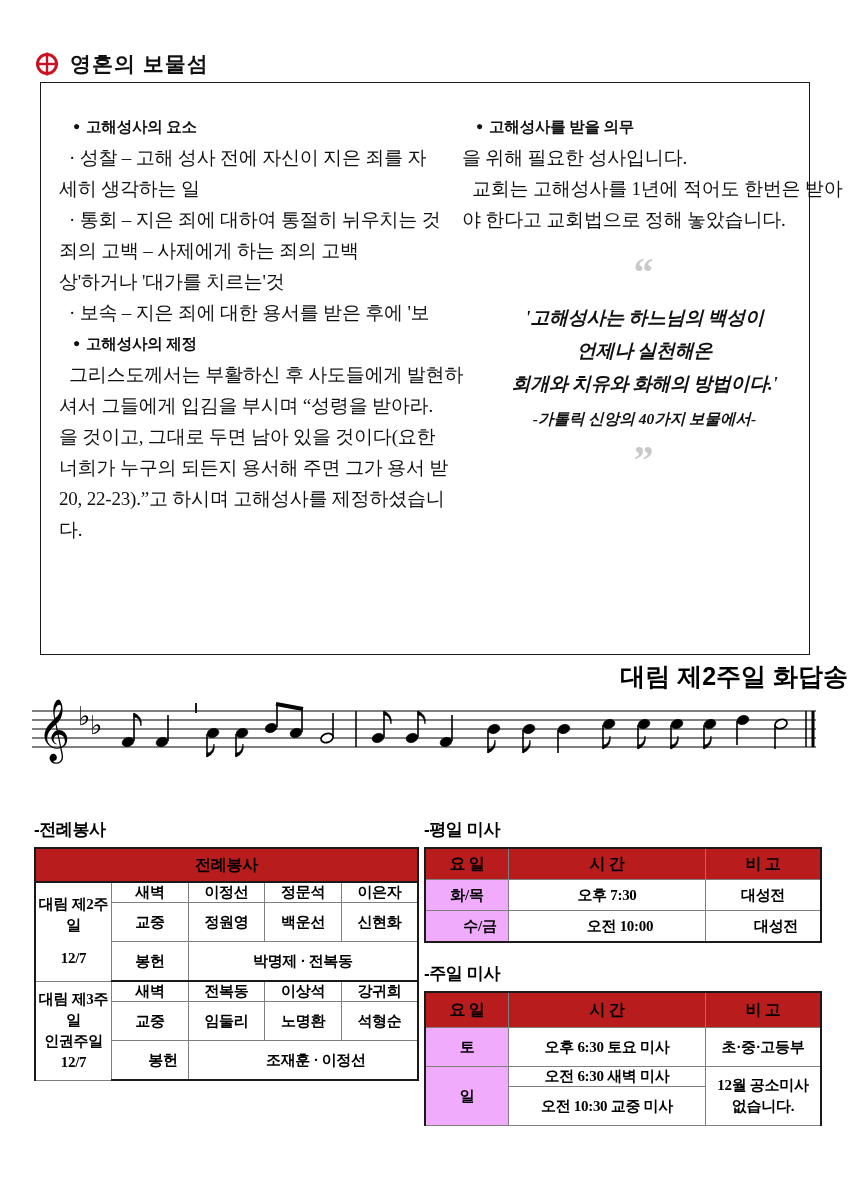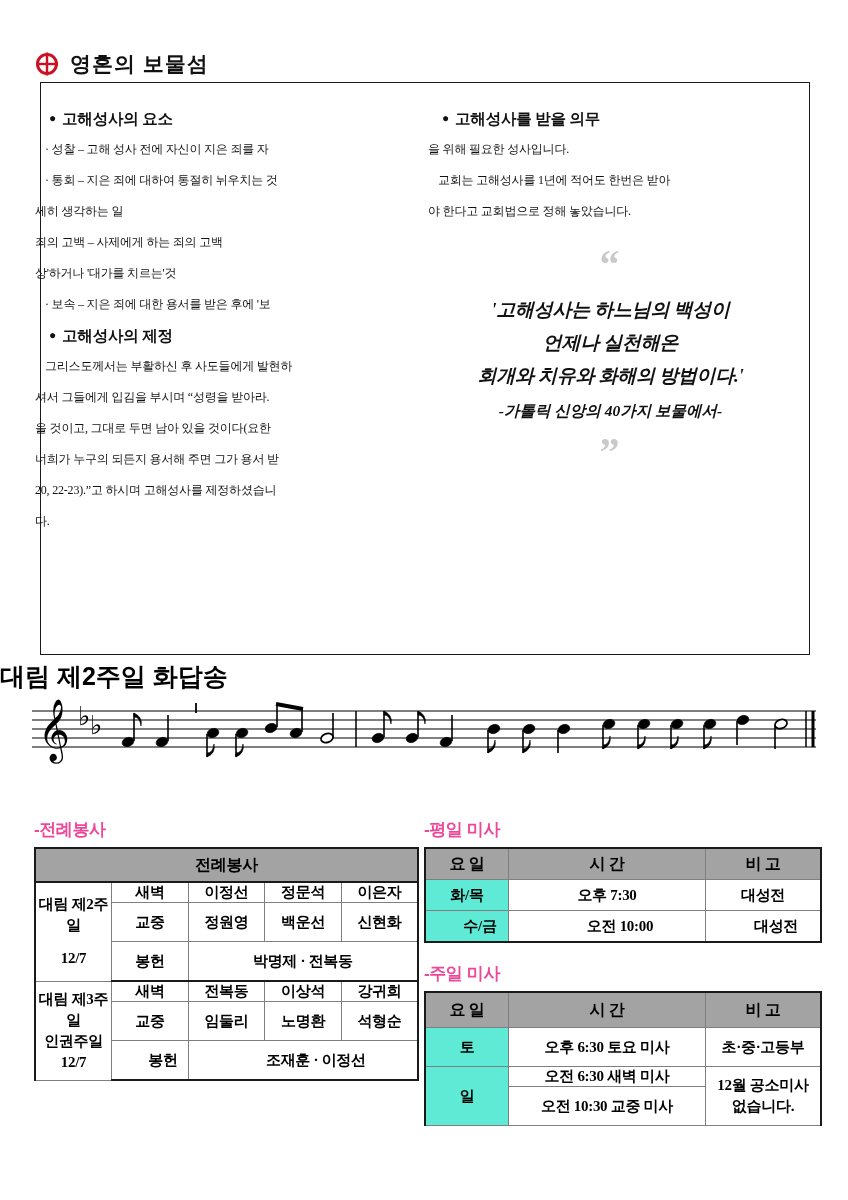--- a/index.html
+++ b/index.html
@@ -55,46 +55,45 @@
     text-align: center;
     font-family: "Liberation Sans", "DejaVu Sans", sans-serif;
     font-size: 25px;
     font-weight: bold;
     letter-spacing: 9px;
     margin-top: 18px;
     color: #000;
   }
   .article-cols {
     display: flex;
-    margin-top: 20px;
+    margin-top: 28px;
     padding: 0 16px 0 18px;
     box-sizing: border-box;
-    gap: 20px;
-    justify-content: flex-end;
+    gap: 30px;
   }
   .col {
     width: 365px;
     flex: 0 0 365px;
   }
   .col-right { padding-left: 8px; }
 
   .heading-line {
     font-size: 15.5px;
     font-weight: bold;
     line-height: 31px;
     padding-left: 14px;
     letter-spacing: -0.2px;
   }
   .heading-line .dot {
     font-size: 12px;
     vertical-align: 2px;
     margin-right: 6px;
   }
   .body-line {
-    font-size: 12px;
+    font-size: 19px;
     line-height: 31px;
     letter-spacing: -0.2px;
     white-space: nowrap;
   }
   .body-line.indent { padding-left: 10px; }
   .body-line.hang   { padding-left: 0px; }
 
   
   .quote-block {
     margin-top: 26px;
@@ -131,21 +130,21 @@
 
   
   .music-wrap {
     position: absolute;
     left: 0px;
     top: 660px;
     width: 848px;
     height: 145px;
   }
   .music-title {
-    text-align: left;
+    text-align: right;
     font-family: "Liberation Sans", "DejaVu Sans", sans-serif;
     font-size: 25px;
     font-weight: bold;
     letter-spacing: 0px;
     color: #000;
     margin-bottom: 2px;
   }
   .staff-svg { display: block; margin: 0 auto; }
   .lyrics {
     position: absolute;
@@ -158,48 +157,48 @@
     font-weight: bold;
     color: #000;
   }
   .lyric-syl { text-align: center; }
 
   
   .sec-label {
     font-family: "Liberation Sans", "DejaVu Sans", sans-serif;
     font-size: 17px;
     font-weight: bold;
-    color: #ec4899;
+    color: #000000;
     letter-spacing: -0.4px;
   }
   .tbl {
     border-collapse: collapse;
     table-layout: fixed;
     font-family: "Liberation Serif", "DejaVu Serif", serif;
     background: #fff;
   }
   .tbl td, .tbl th {
     border: 1px solid #7f7f7f;
     text-align: center;
     font-size: 15px;
     font-weight: bold;
     color: #000;
     padding: 0 2px;
     letter-spacing: -0.3px;
   }
   .tbl .hdr {
-    background: #a3a3a3;
+    background: #b91c1c;
     font-size: 16px;
   }
   .tbl .outer-t { border-top: 2px solid #1a1a1a; }
   .tbl .outer-b { border-bottom: 2px solid #1a1a1a; padding-left: 28px; }
   .tbl .outer-l { border-left: 2px solid #1a1a1a; }
   .tbl .outer-r { border-right: 2px solid #1a1a1a; }
   .tbl .thick-b { border-bottom: 2px solid #1a1a1a; }
-  .tbl .cellblue { background: #5eead4; }
+  .tbl .cellblue { background: #f0abfc; }
 
   .left-block  { position: absolute; left: 34px;  top: 818px; width: 385px; }
   .right-block { position: absolute; left: 424px; top: 818px; width: 390px; }
   .right-block-2 { position: absolute; left: 424px; top: 962px; width: 390px; }
 
   .tbl-gap { height: 6px; }
   .multiline { line-height: 21px; }
 </style>
 </head>
 <body>
@@ -215,22 +214,22 @@
 
 <div class="article-box">
 
   <div class="article-cols">
 
     <div class="col col-left">
       <div class="heading-line">
         <span class="dot">●</span><span>고해성사의 요소</span>
       </div>
       <div class="body-line indent">· 성찰 – 고해 성사 전에 자신이 지은 죄를 자</div>
+      <div class="body-line hang">세히 생각하는 일</div>
       <div class="body-line indent">· 통회 – 지은 죄에 대하여 통절히 뉘우치는 것</div>
-      <div class="body-line hang">세히 생각하는 일</div>
       <div class="body-line hang">죄의 고백 – 사제에게 하는 죄의 고백</div>
       <div class="body-line hang">상'하거나 '대가를 치르는'것</div>
       <div class="body-line indent">· 보속 – 지은 죄에 대한 용서를 받은 후에 '보</div>
 
       <div class="heading-line">
         <span class="dot">●</span><span>고해성사의 제정</span>
       </div>
       <div class="body-line indent">그리스도께서는 부활하신 후 사도들에게 발현하</div>
       <div class="body-line hang">셔서 그들에게 입김을 부시며 “성령을 받아라.</div>
       <div class="body-line hang">을 것이고, 그대로 두면 남아 있을 것이다(요한</div>

